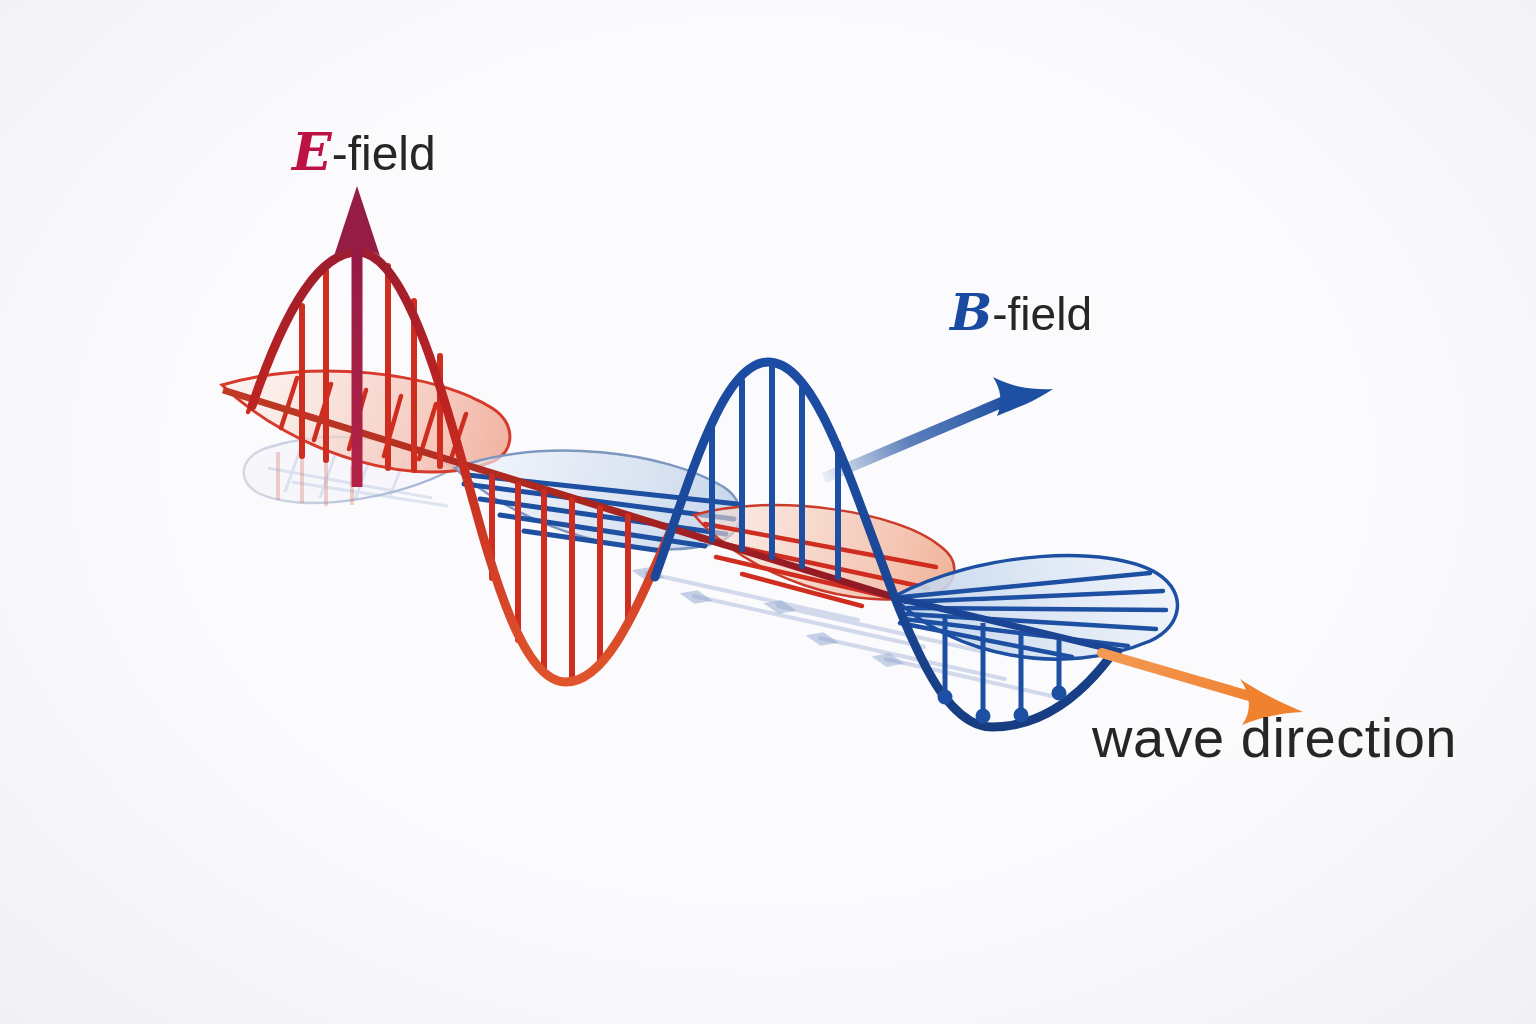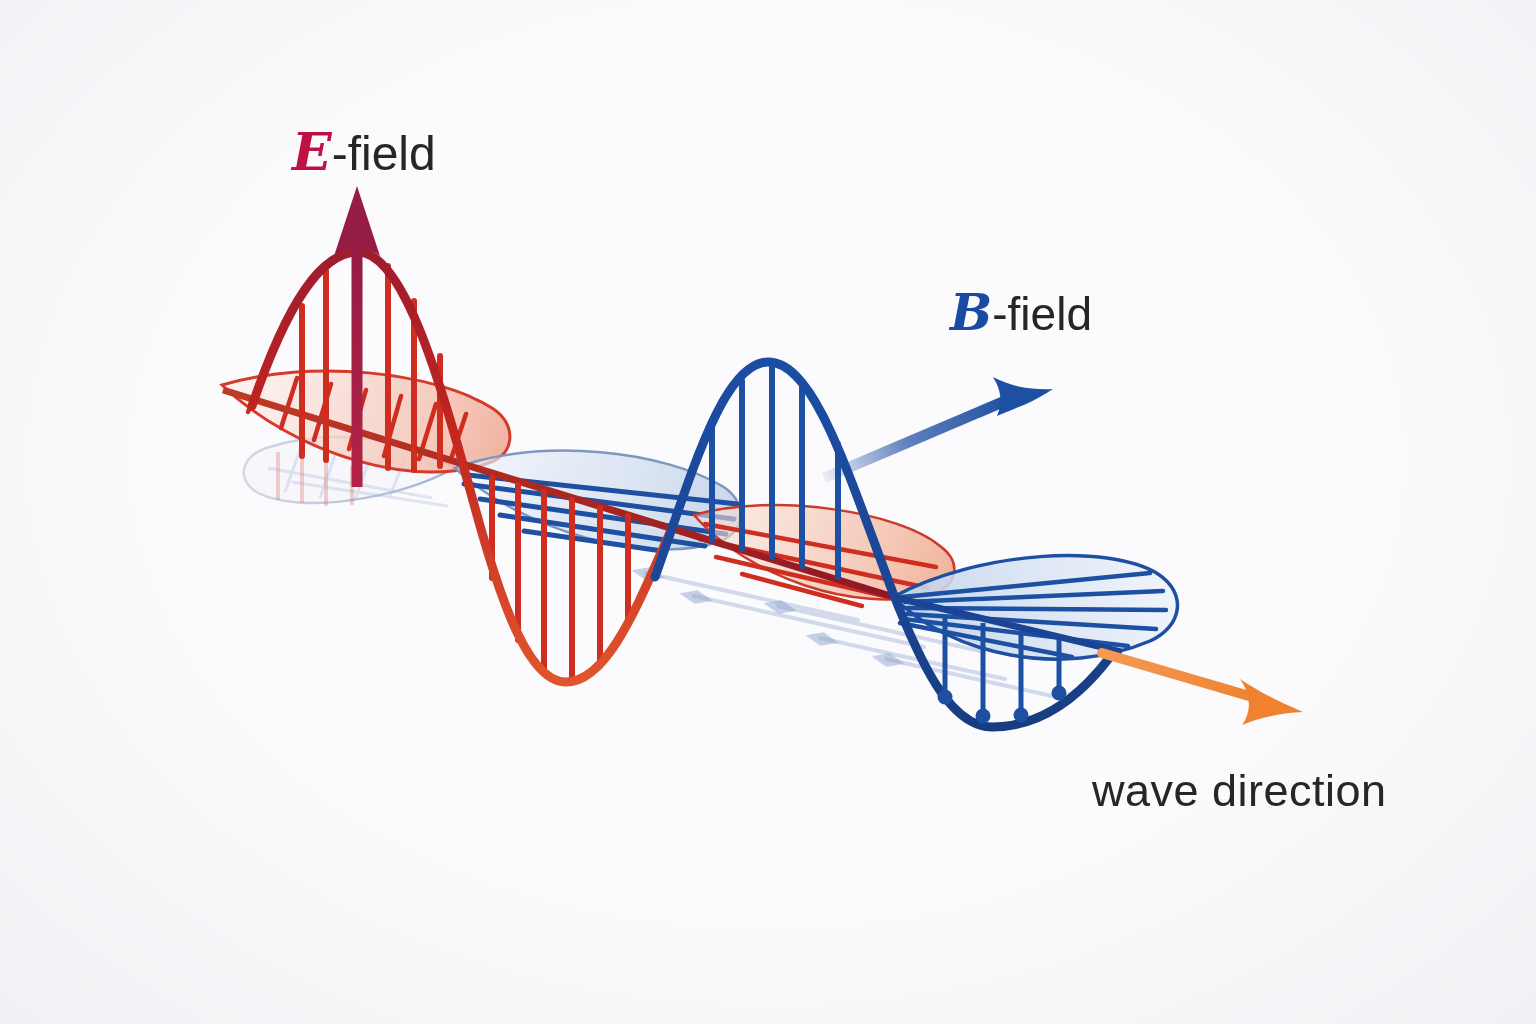--- a/index.html
+++ b/index.html
@@ -21,21 +21,21 @@
   .fill-orange   {fill:var(--wave-direction-arrow,#f0822f);}
   .ghost         {stroke:#96a8d2;}
 
   
   .label{position:absolute;color:var(--label-text,#262626);white-space:nowrap;line-height:1;}
   .label .sym{font-family:"DejaVu Serif", serif;font-style:italic;font-weight:700;}
   #e-label{left:292px;top:126px;font-size:48px;}
   #e-label .sym{color:var(--e-field-symbol,#be1245);font-size:52px;}
   #b-label{left:950px;top:288px;font-size:46px;}
   #b-label .sym{color:var(--b-field-symbol,#1b4aa3);font-size:50px;}
-  #w-label{left:1092px;top:768px;font-size:45px;letter-spacing:.5px;}
+  #w-label{left:1092px;top:710px;font-size:56px;letter-spacing:.5px;}
 </style>
 </head>
 <body>
 
 <div class="canvas">
 
   <svg class="diagram-svg" width="1536" height="1024" viewBox="0 0 1536 1024">
     <defs>
       <linearGradient id="redGrad" gradientUnits="userSpaceOnUse" x1="0" y1="230" x2="0" y2="700">
         <stop offset="0" stop-color="#991c30"></stop>

